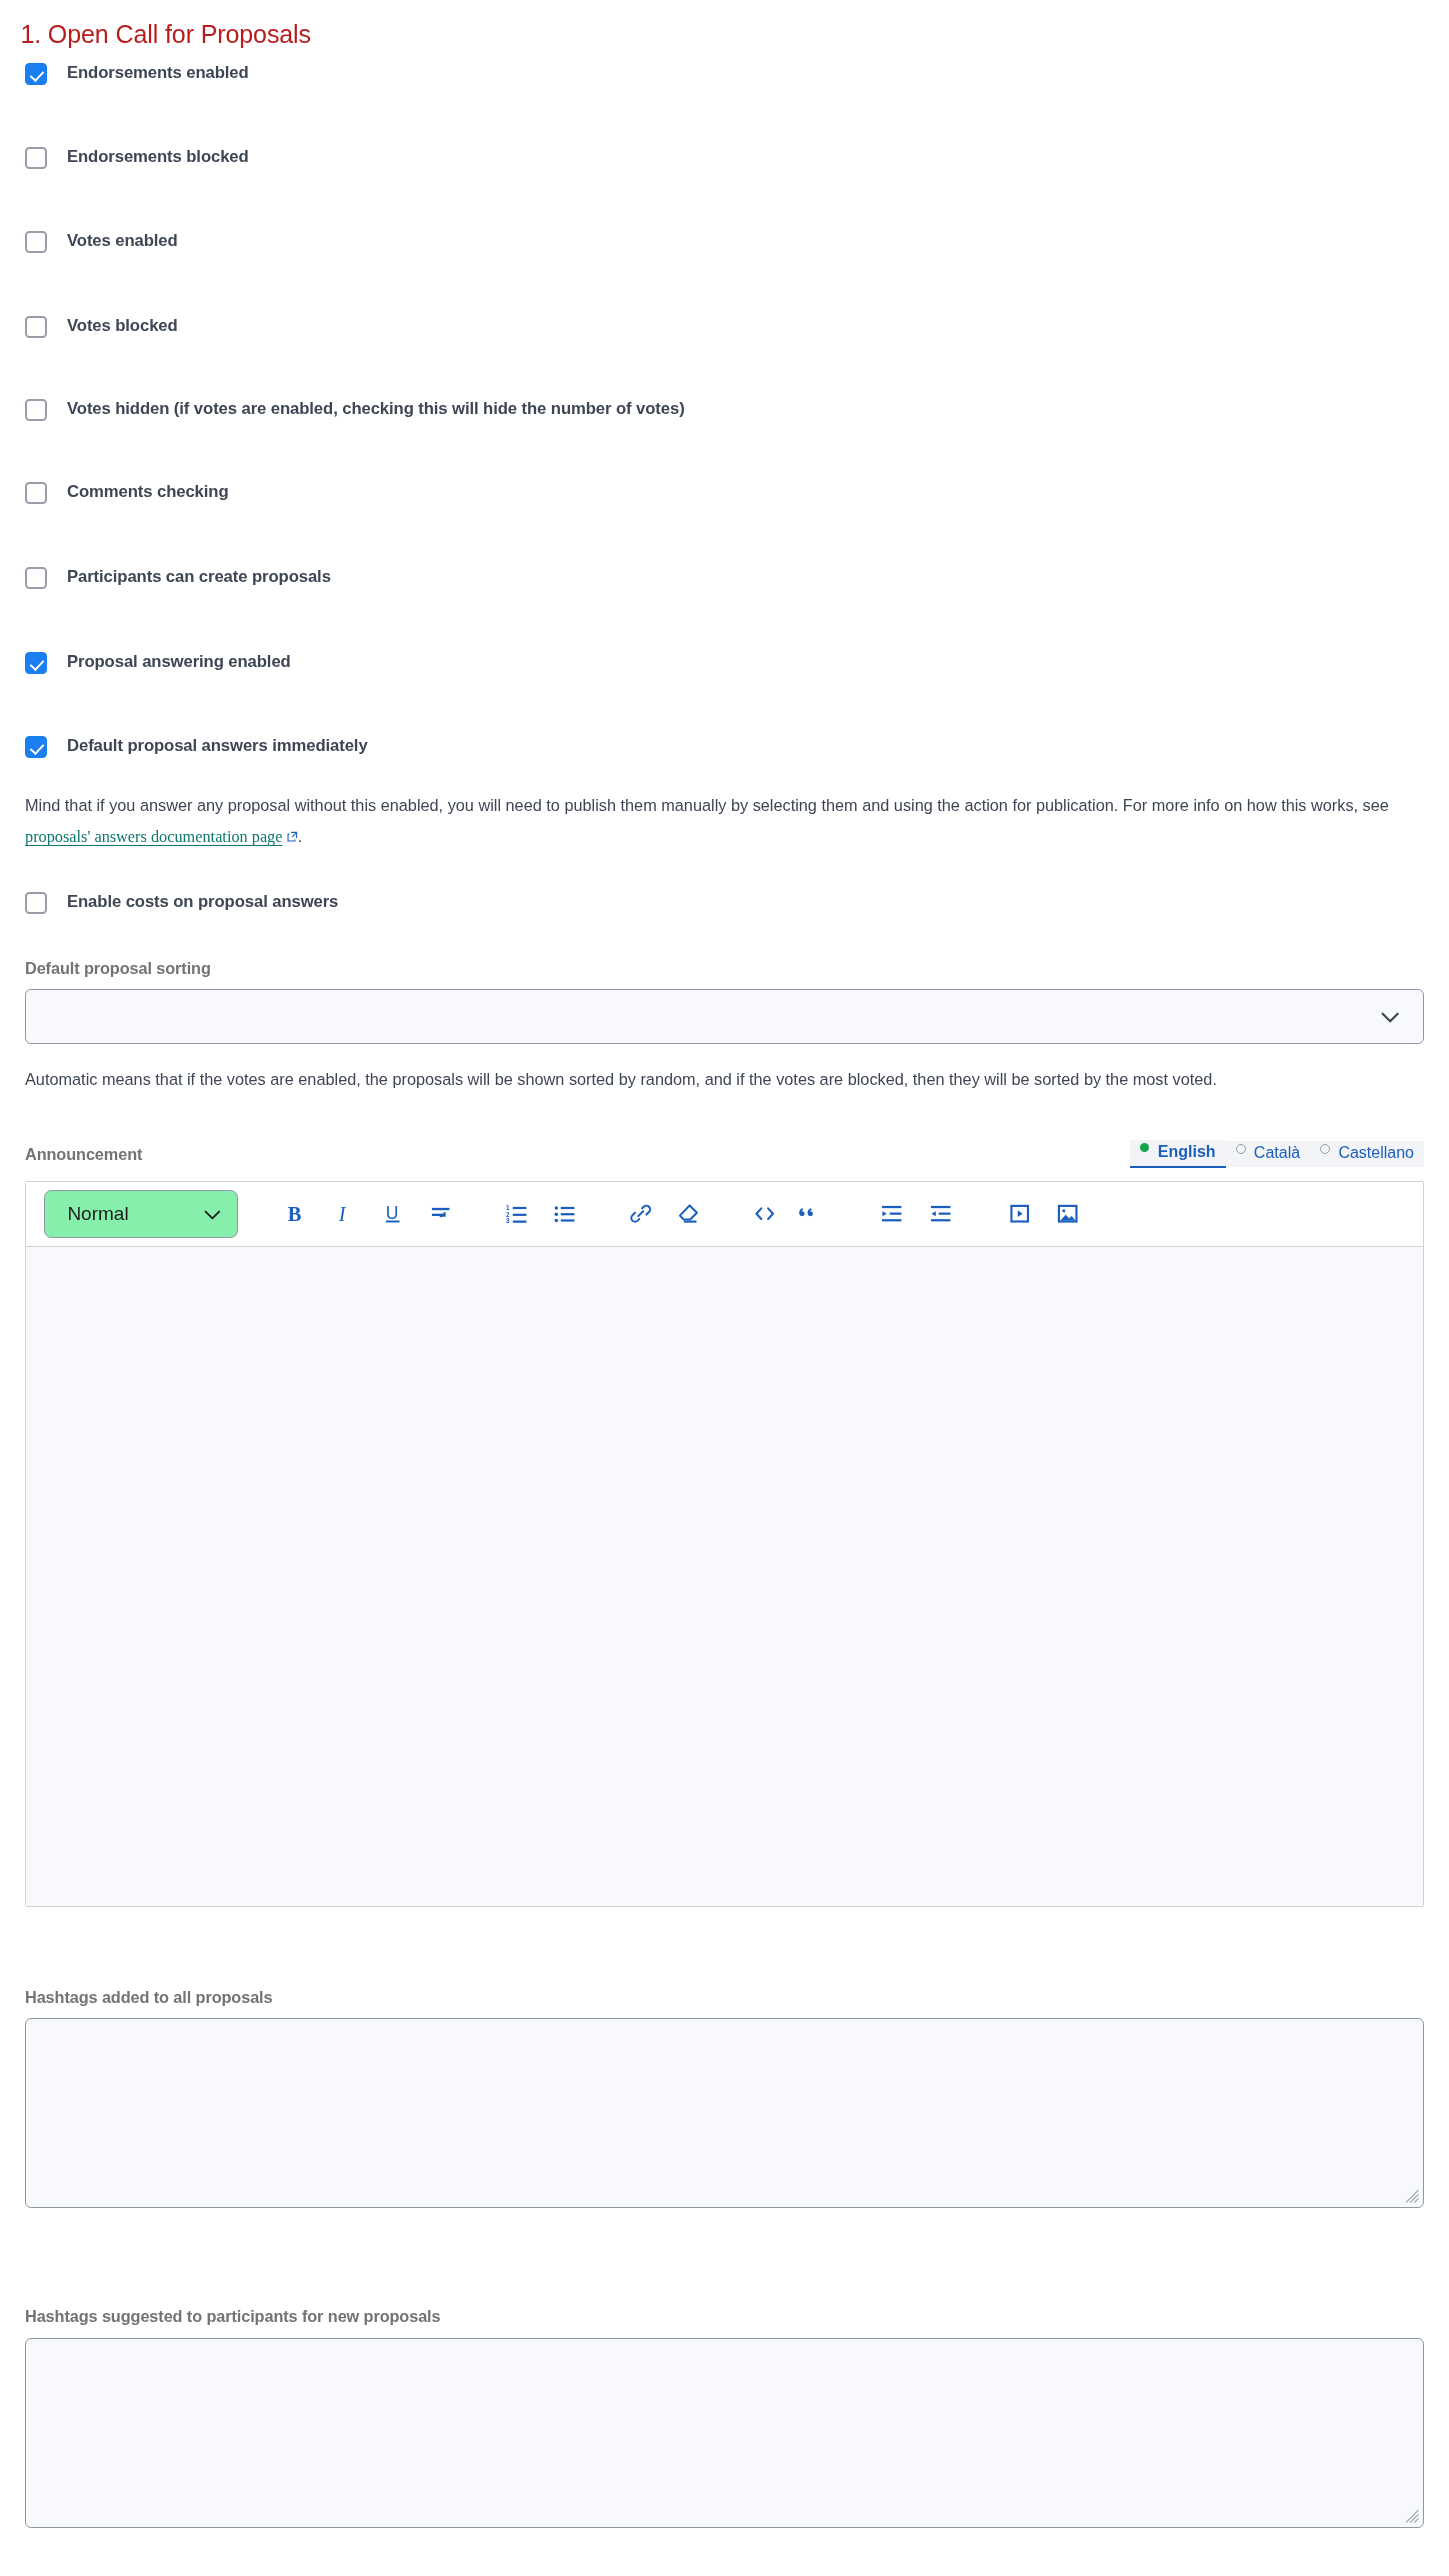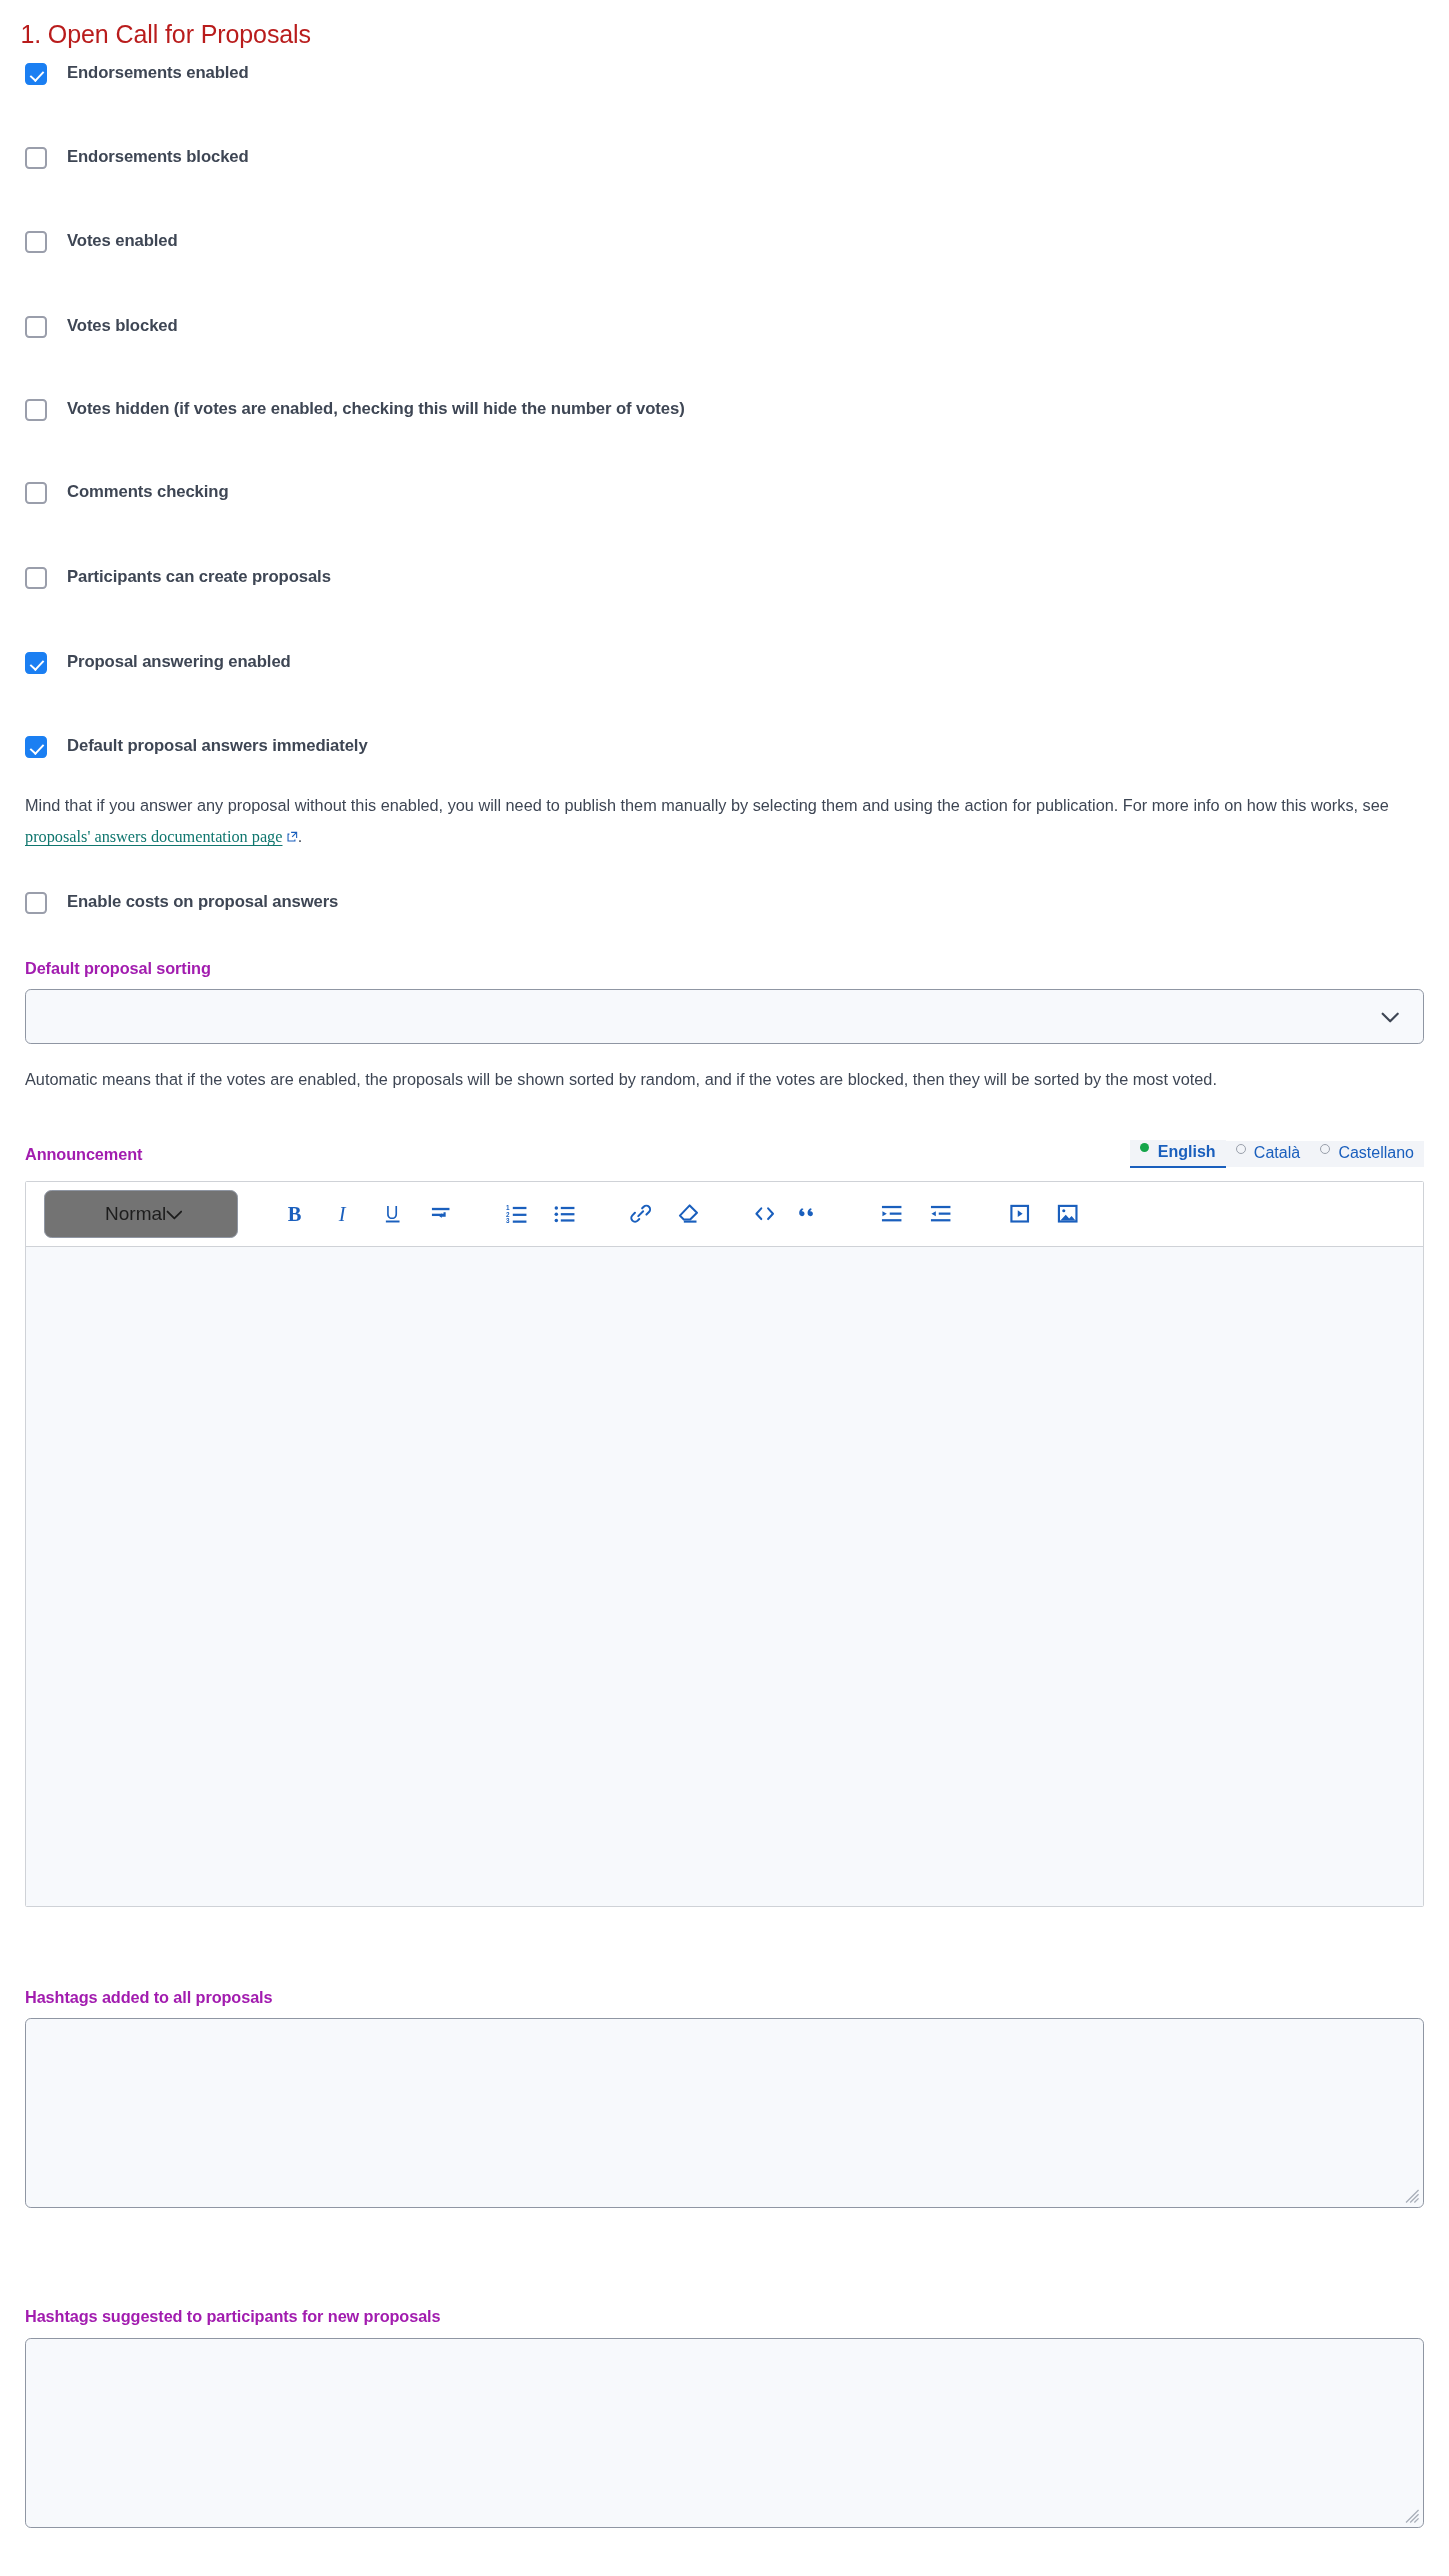--- a/index.html
+++ b/index.html
@@ -97,21 +97,21 @@
     position: relative;
     top: -0.8px;
   }
 
   
   .field-label {
     position: absolute;
     left: 25px;
     font-size: 16.3px;
     font-weight: 700;
-    color: #a21caf;
+    color: #737373;
     letter-spacing: -0.1px;
   }
 
   
   .select-box {
     position: absolute;
     left: 25px;
     width: 1399px;
     height: 55px;
     background: #f7f9fc;
@@ -181,24 +181,24 @@
     display: flex;
     align-items: center;
     padding-left: 18.4px;
     gap: 0;
   }
   .style-select {
     width: 194px;
     height: 48px;
     border: 1.7px solid #8f96a3;
     border-radius: 7.5px;
-    background: #737373;
+    background: #86efac;
     display: flex;
     align-items: center;
-    justify-content: center;
+    justify-content: space-between;
     padding: 0 16.7px 0 22px;
     font-size: 19px;
     color: #1d1d1d;
     margin-right: 38px;
     font-weight: 400;
   }
   .tb-group { display: flex; align-items: center; }
   .tb-btn {
     width: 37px; height: 37px;
     display: flex;

